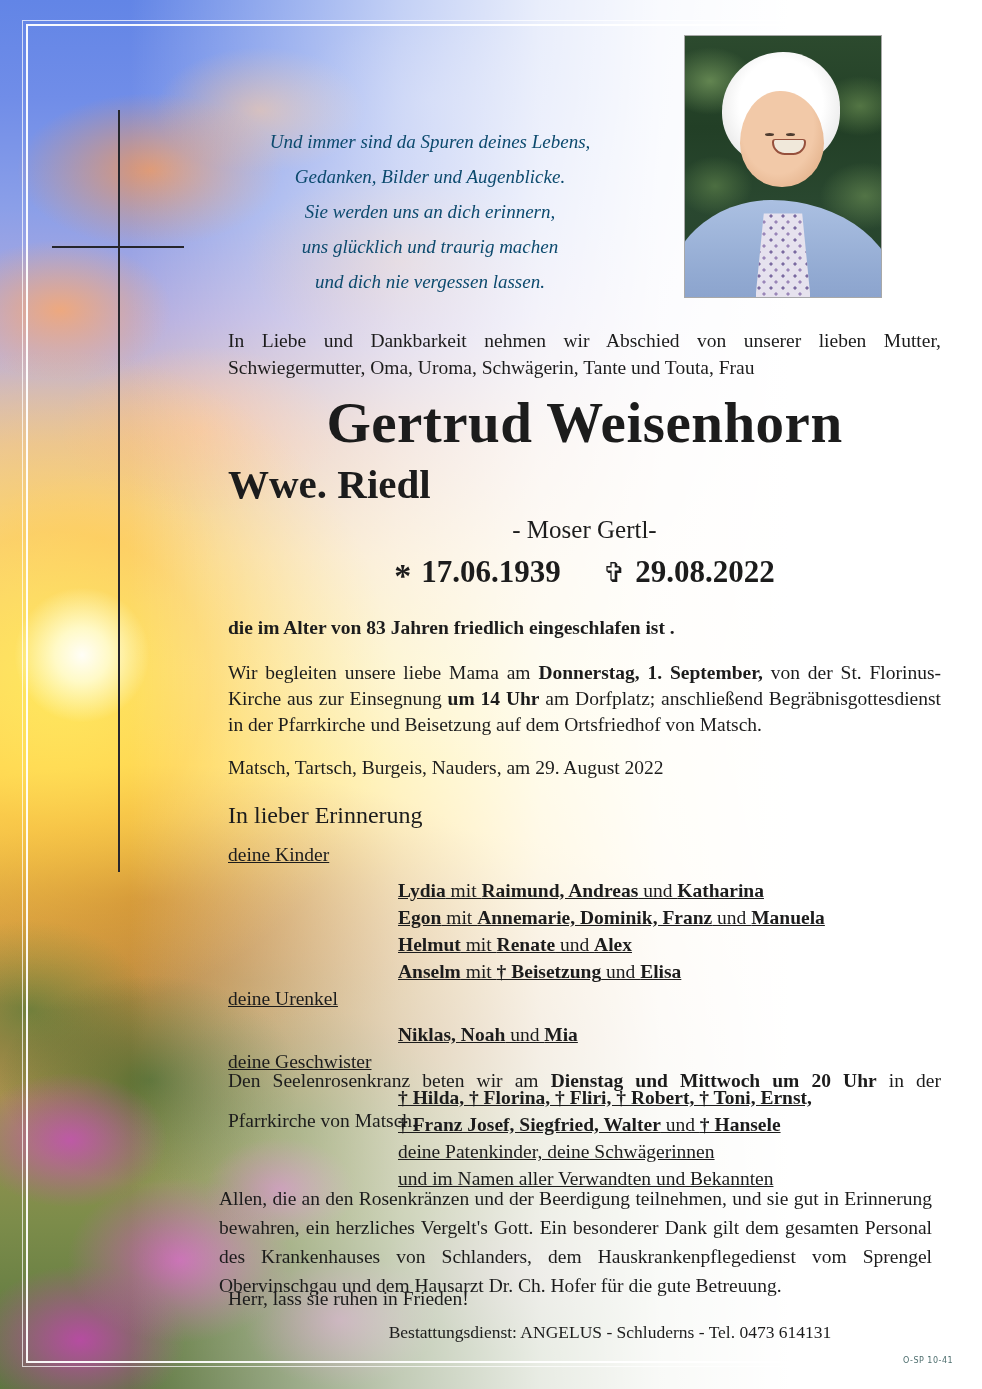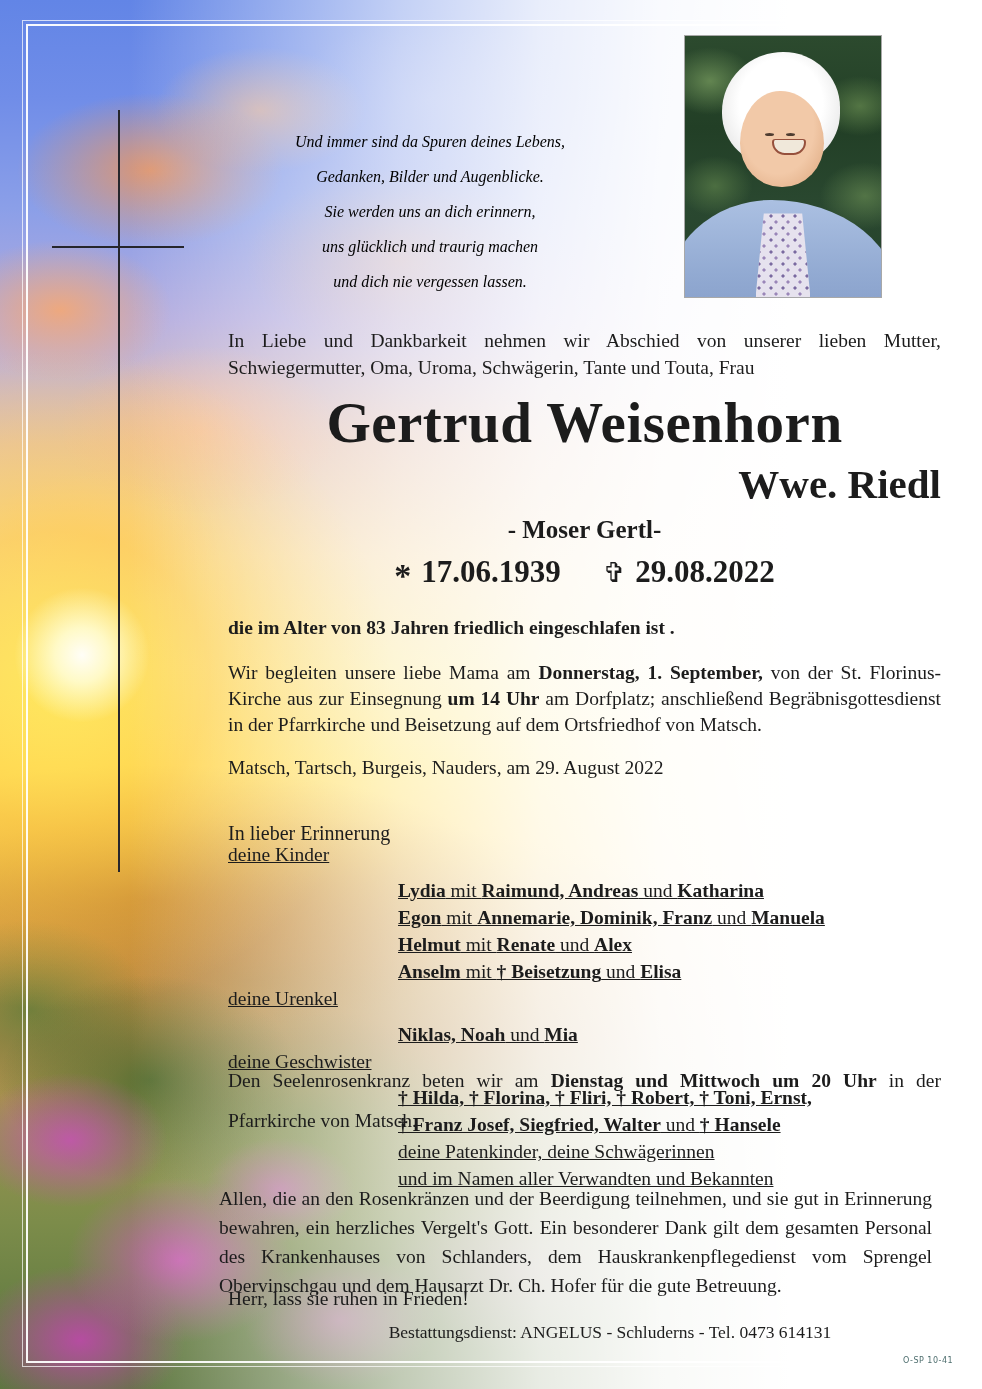--- a/index.html
+++ b/index.html
@@ -96,33 +96,33 @@
     background-image:radial-gradient(circle 2px at 3px 3px, #7a6aa0 60%, rgba(0,0,0,0)),
                      radial-gradient(circle 2px at 8px 9px, #9a86b8 60%, rgba(0,0,0,0));
     background-size:12px 12px;
     clip-path:polygon(15% 0, 85% 0, 100% 100%, 0 100%);
   }
 
   
   .abs { position:absolute; }
   .poem {
     left:210px; top:124px; width:440px; text-align:center;
-    font-style:italic; font-size:16px; line-height:35px; color:#000000;
+    font-style:italic; font-size:19px; line-height:35px; color:#0c4a6e;
   }
   .intro   { left:228px; top:327px; width:713px; font-size:19.5px; line-height:27px; text-align:justify; }
   .name    { left:228px; top:390px; width:713px; text-align:center; font-size:57px; font-weight:bold; letter-spacing:0.5px; }
-  .wwe     { left:228px; top:460px; width:713px; text-align:right; font-size:41px; font-weight:bold; }
-  .moser   { left:228px; top:516px; width:713px; text-align:center; font-size:25px; font-weight:bold; }
+  .wwe     { left:228px; top:460px; width:713px; text-align:left; font-size:41px; font-weight:bold; }
+  .moser   { left:228px; top:516px; width:713px; text-align:center; font-size:25px; font-weight:normal; }
   .dates   { left:228px; top:552px; width:713px; text-align:center; font-size:31px;font-weight:bold; }
   .dates .star  { font-size:34px; position:relative; top:5px; margin-right:10px; }
   .dates .cross-sym { font-family:"DejaVu Sans", sans-serif; font-size:27px; margin:0 10px 0 42px; }
   .age     { left:228px; top:617px; width:713px; font-size:19.5px;font-weight:bold; }
   .funeral { left:228px; top:660px; width:713px; font-size:19.5px; line-height:26px; text-align:justify; }
   .places  { left:228px; top:757px; width:713px; font-size:19.5px; }
-  .memory  { left:228px; top:802px; width:713px; font-size:20px;margin-top:20px; }
+  .memory  { left:228px; top:802px; width:713px; font-size:24px; }
   .family  { left:228px; top:841px; width:713px; font-size:19.5px; line-height:27px; }
   .fam-row { display:flex;text-decoration:underline; }
   .fam-label { width:170px; flex-shrink:0; }
   .fam-content { flex:1;margin-top:36px; }
   .rosary  { left:228px; top:1061px; width:713px; font-size:19.5px; line-height:40px; text-align:justify; }
   .thanks  { left:219px; top:1158px; width:713px; font-size:19.5px; line-height:29px; text-align:justify;margin-top:26px; }
   .rest    { left:228px; top:1288px; width:713px; font-size:19.5px; }
   .footer  { left:260px; top:1322px; width:700px; text-align:center; font-size:17.5px; }
   .watermark {
     left:903px; top:1356px; font-size:8px; color:#4e6e6e; letter-spacing:0.5px;

